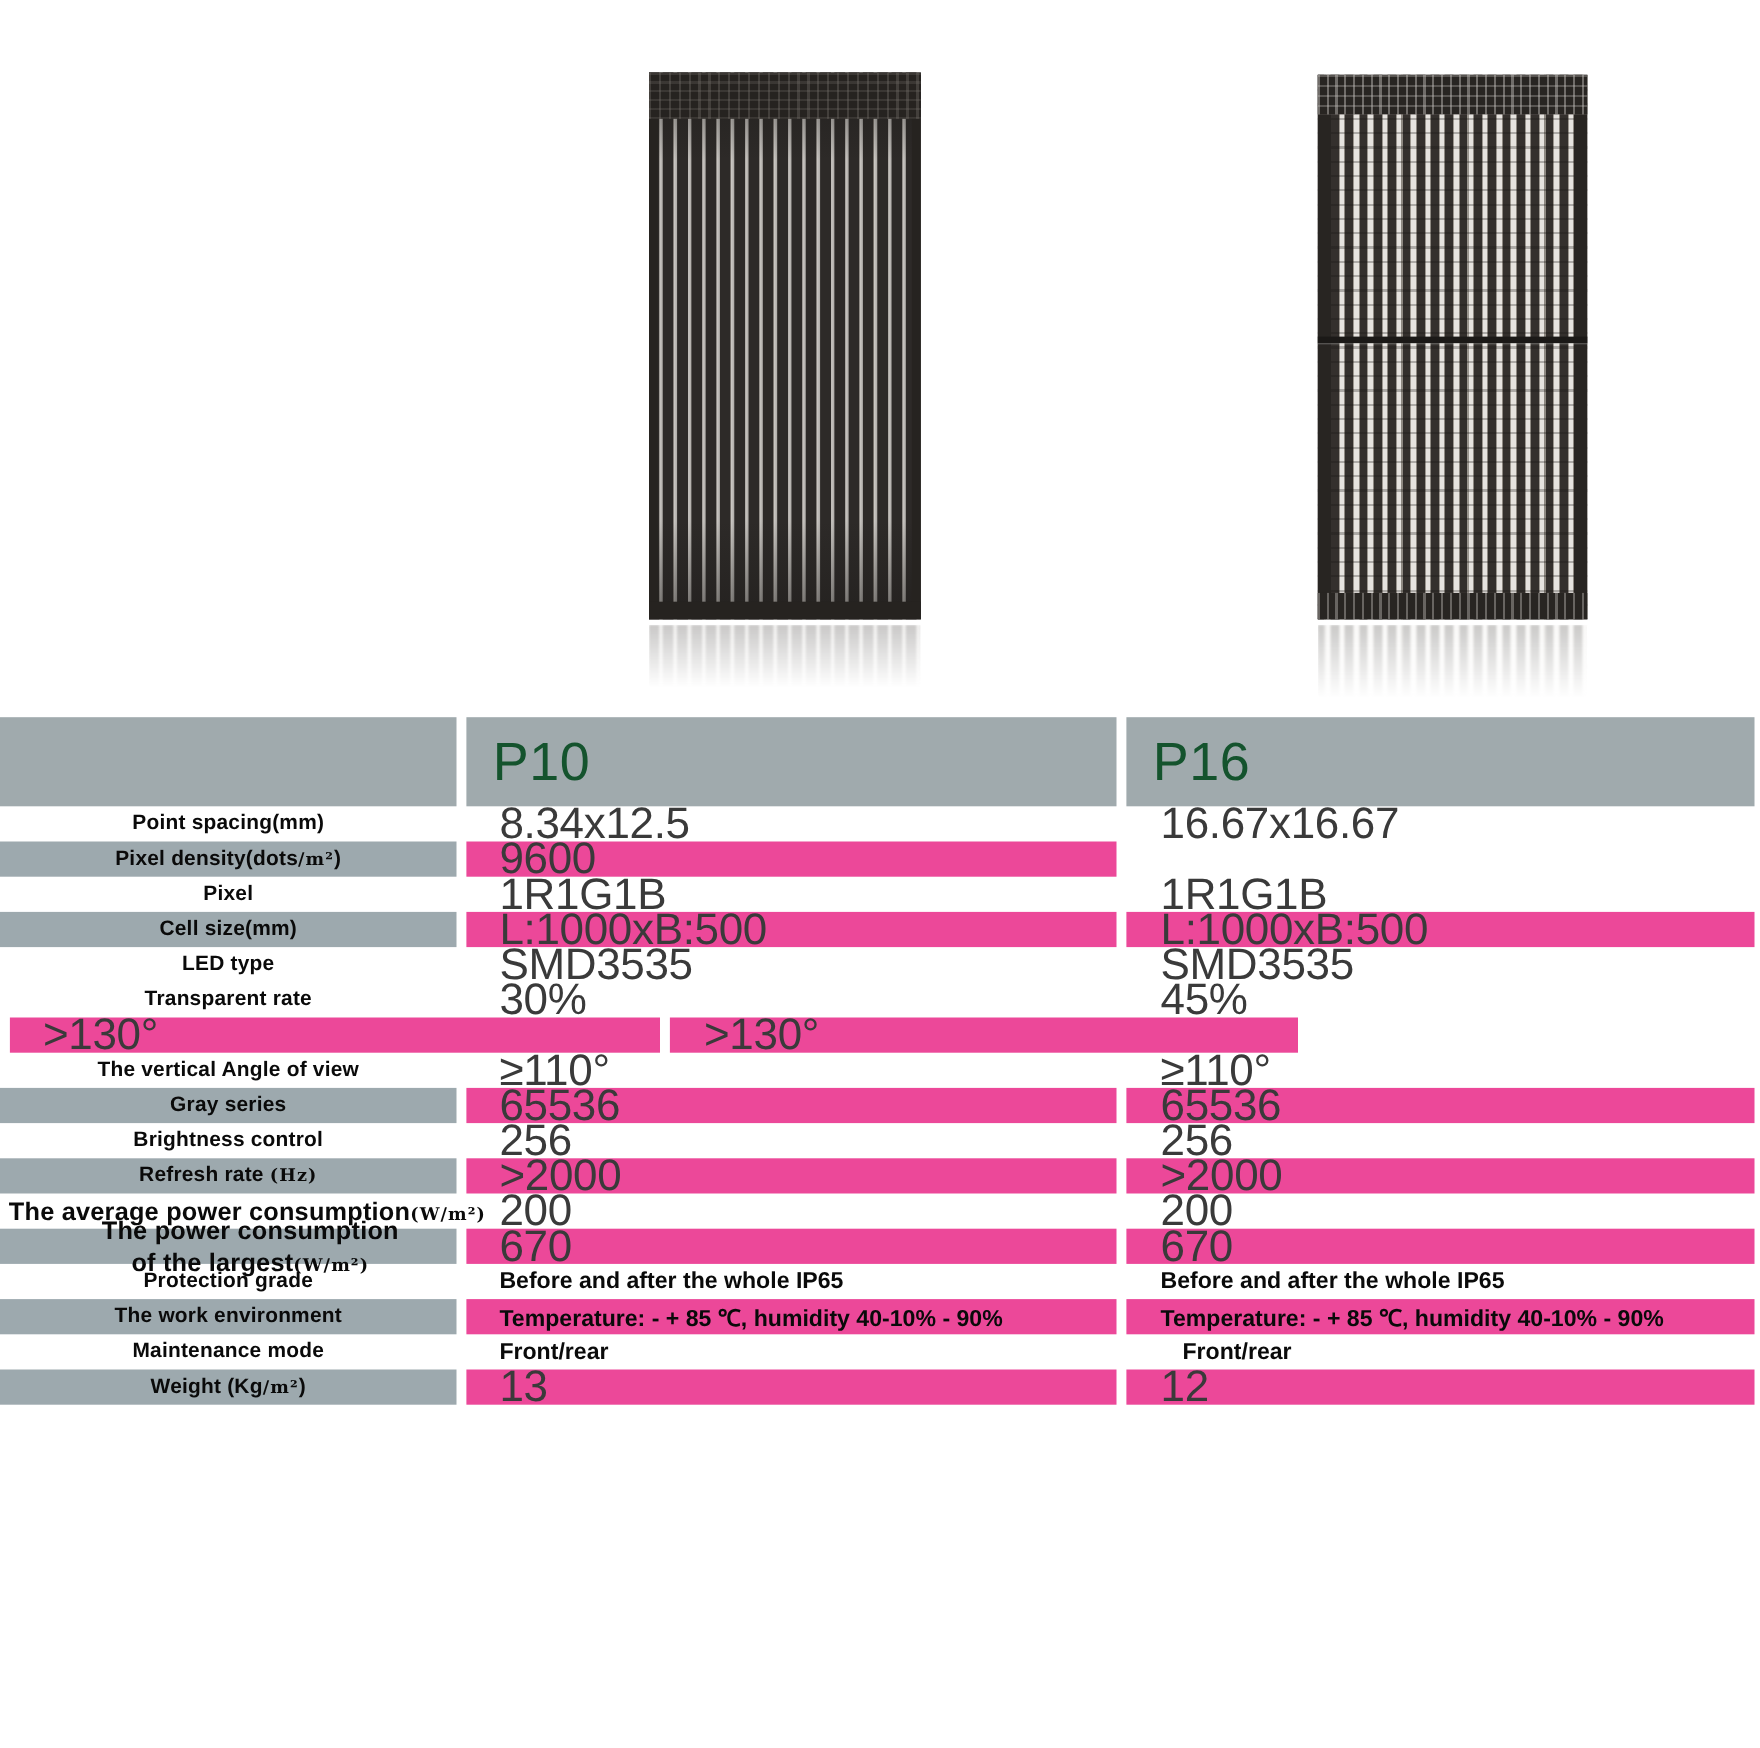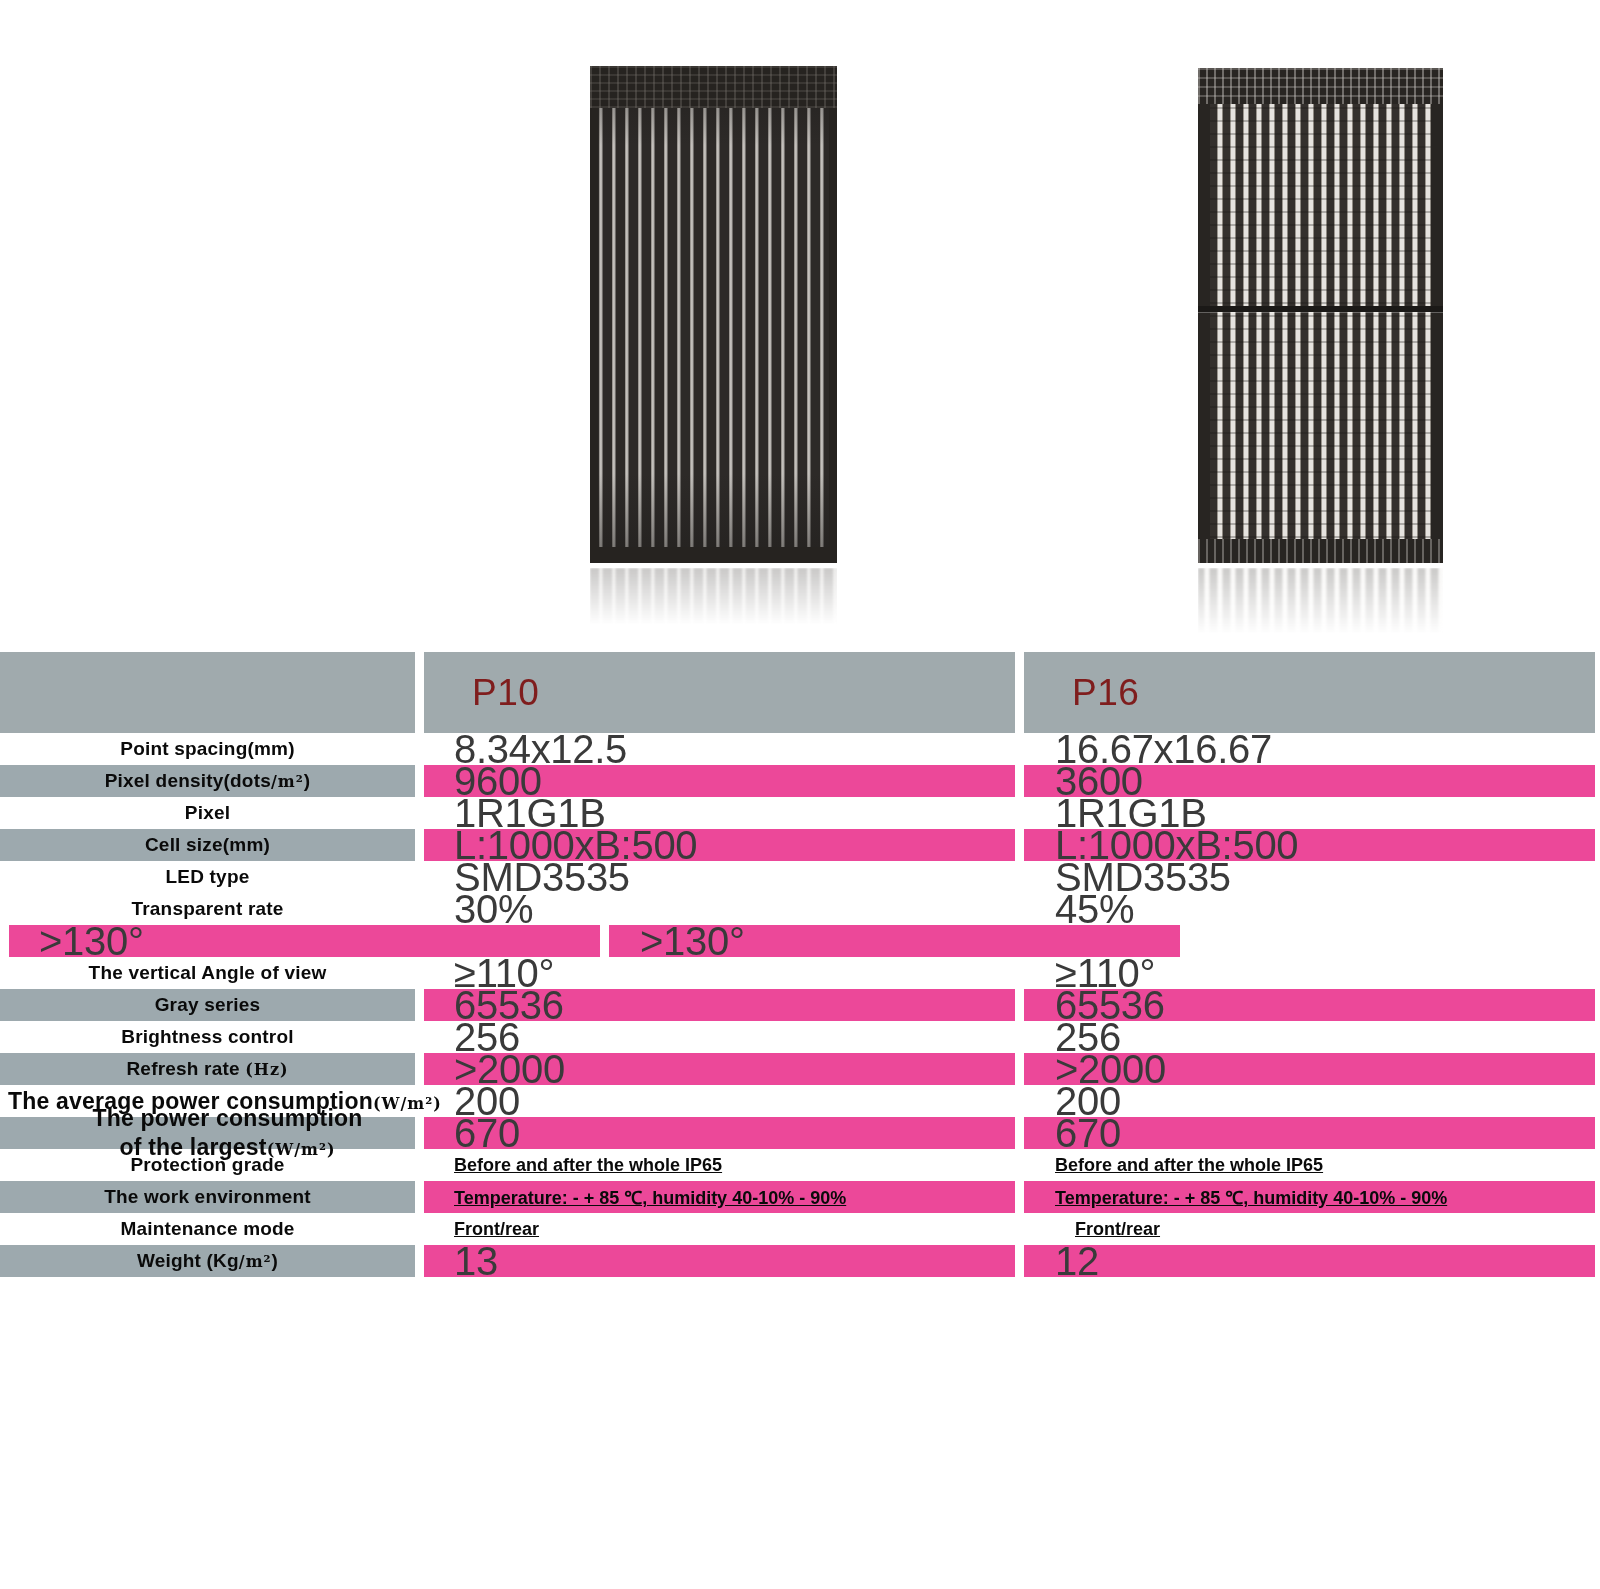--- a/index.html
+++ b/index.html
@@ -52,28 +52,28 @@
   .spec{position:absolute;left:0;top:652px;width:1600px;}
   .trow{display:flex;height:32px;}
   .cell{box-sizing:border-box;display:flex;align-items:center;}
   .c-label{flex:0 0 415px;width:415px;justify-content:center;text-align:center;
     font-weight:bold;font-size:19px;color:#0a0a0a;letter-spacing:.2px;overflow:visible;}
   .c-p10{flex:0 0 591px;width:591px;margin-left:9px;padding-left:30px;}
   .c-p16{flex:0 0 571px;width:571px;margin-left:9px;padding-left:31px;}
 
   .thead{height:81px;}
   .thead .c-label{background:#a0aaad;}
-  .thead .c-p10,.thead .c-p16{background:#a0aaad;font-size:37px;color:#7f1d1d;
-    letter-spacing:.5px;padding-left:48px;}
+  .thead .c-p10,.thead .c-p16{background:#a0aaad;font-size:49px;color:#14532d;
+    letter-spacing:.5px;padding-left:24px;}
 
   .shaded .c-label{background:#9da9ae;}
   .shaded .c-p10,.shaded .c-p16{background:#ec4899;}
 
   .vals-big .c-p10,.vals-big .c-p16{font-size:40px;color:#3a3a3a;letter-spacing:-.3px;}
-  .vals-bold .c-p10,.vals-bold .c-p16{font-size:18px;font-weight:bold;color:#0a0a0a;text-decoration:underline;}
+  .vals-bold .c-p10,.vals-bold .c-p16{font-size:21px;font-weight:bold;color:#0a0a0a;}
 
   .unit{font-family:"DejaVu Serif", serif;font-weight:bold;font-size:16px;letter-spacing:1px;}
   .lbl-large .c-label{font-size:23px;}
   .lbl-left .c-label{justify-content:flex-start;text-align:right;padding-left:8px;white-space:nowrap;}
   .lblwrap{display:block;line-height:1.25;text-align:center;padding-left:40px;}
   .lline{display:block;}
   .indent2{padding-left:51px;}
 </style>
 </head>
 <body>
@@ -109,23 +109,20 @@
       </div>
   </div>
 
   <div class="trow shaded vals-big">
     <div class="cell c-label">
         <span><span>Pixel density(dots</span><span class="unit">/m²</span><span>)</span></span>
       </div>
     <div class="cell c-p10">
         <span>9600</span>
       </div>
-    <div class="cell c-p16">
-        <span>3600</span>
-      </div>
   </div>
 
   <div class="trow vals-big">
     <div class="cell c-label">
         <span>Pixel</span>
       </div>
     <div class="cell c-p10">
         <span>1R1G1B</span>
       </div>
     <div class="cell c-p16">

